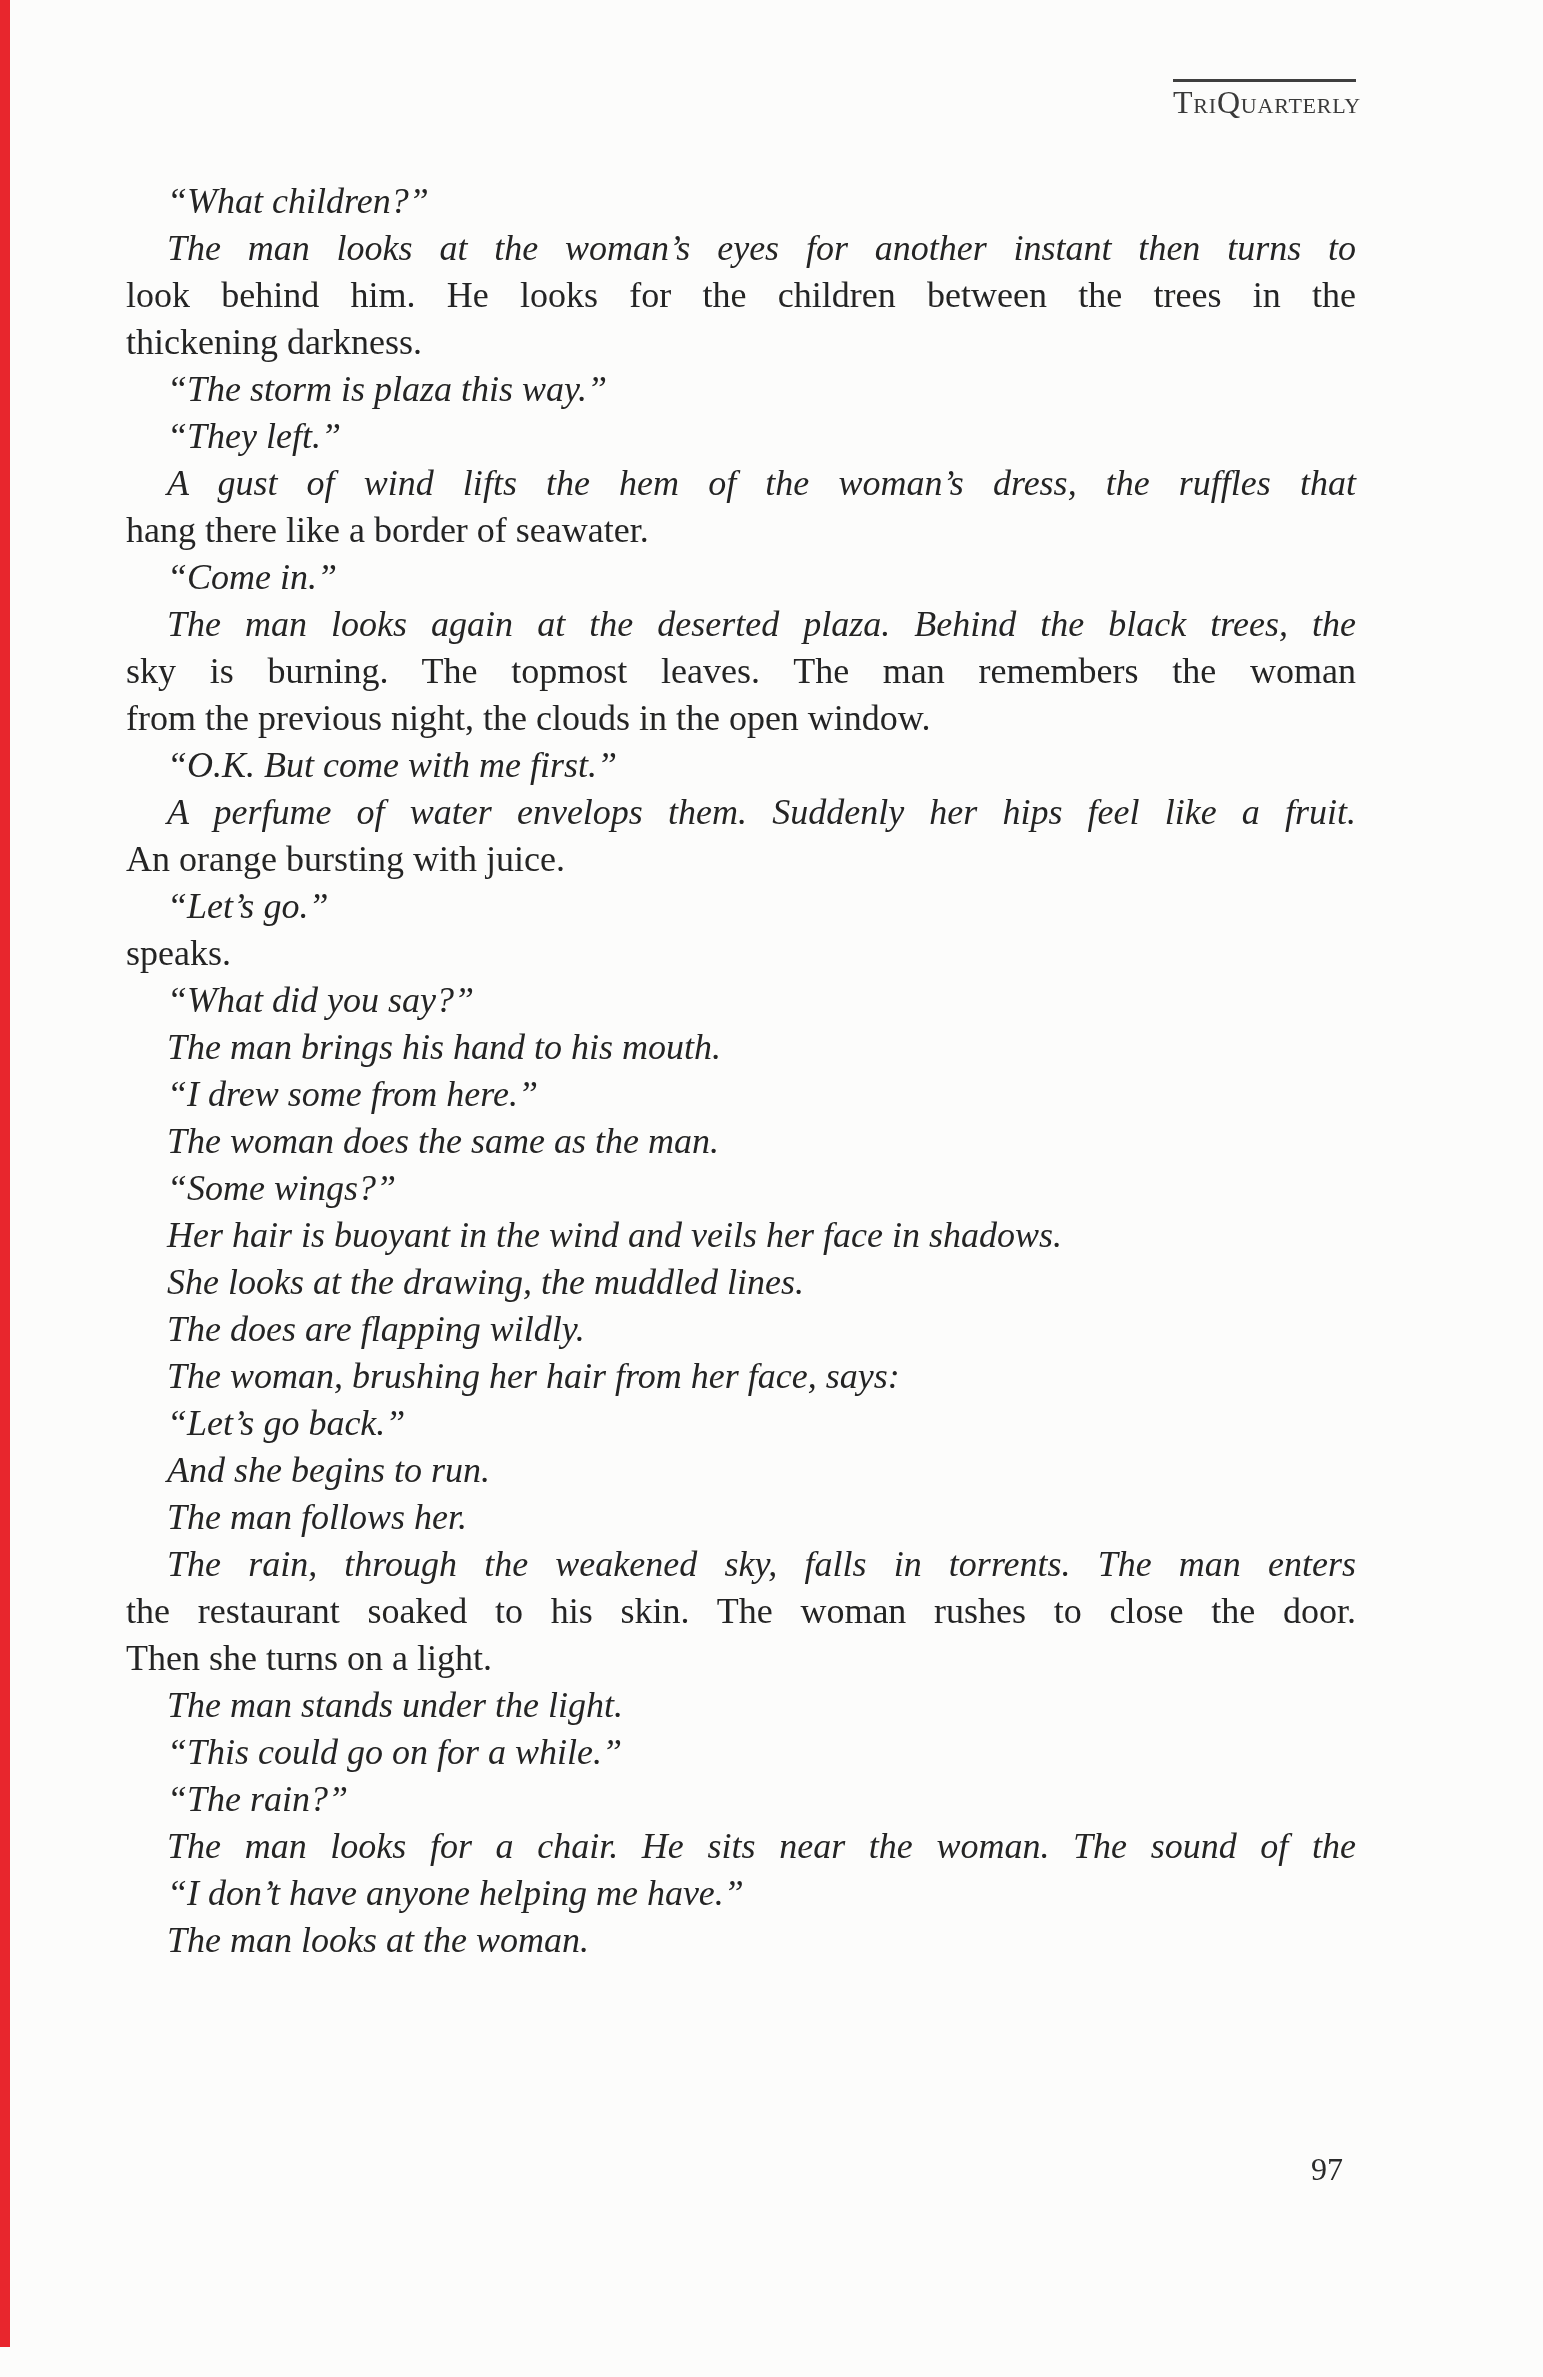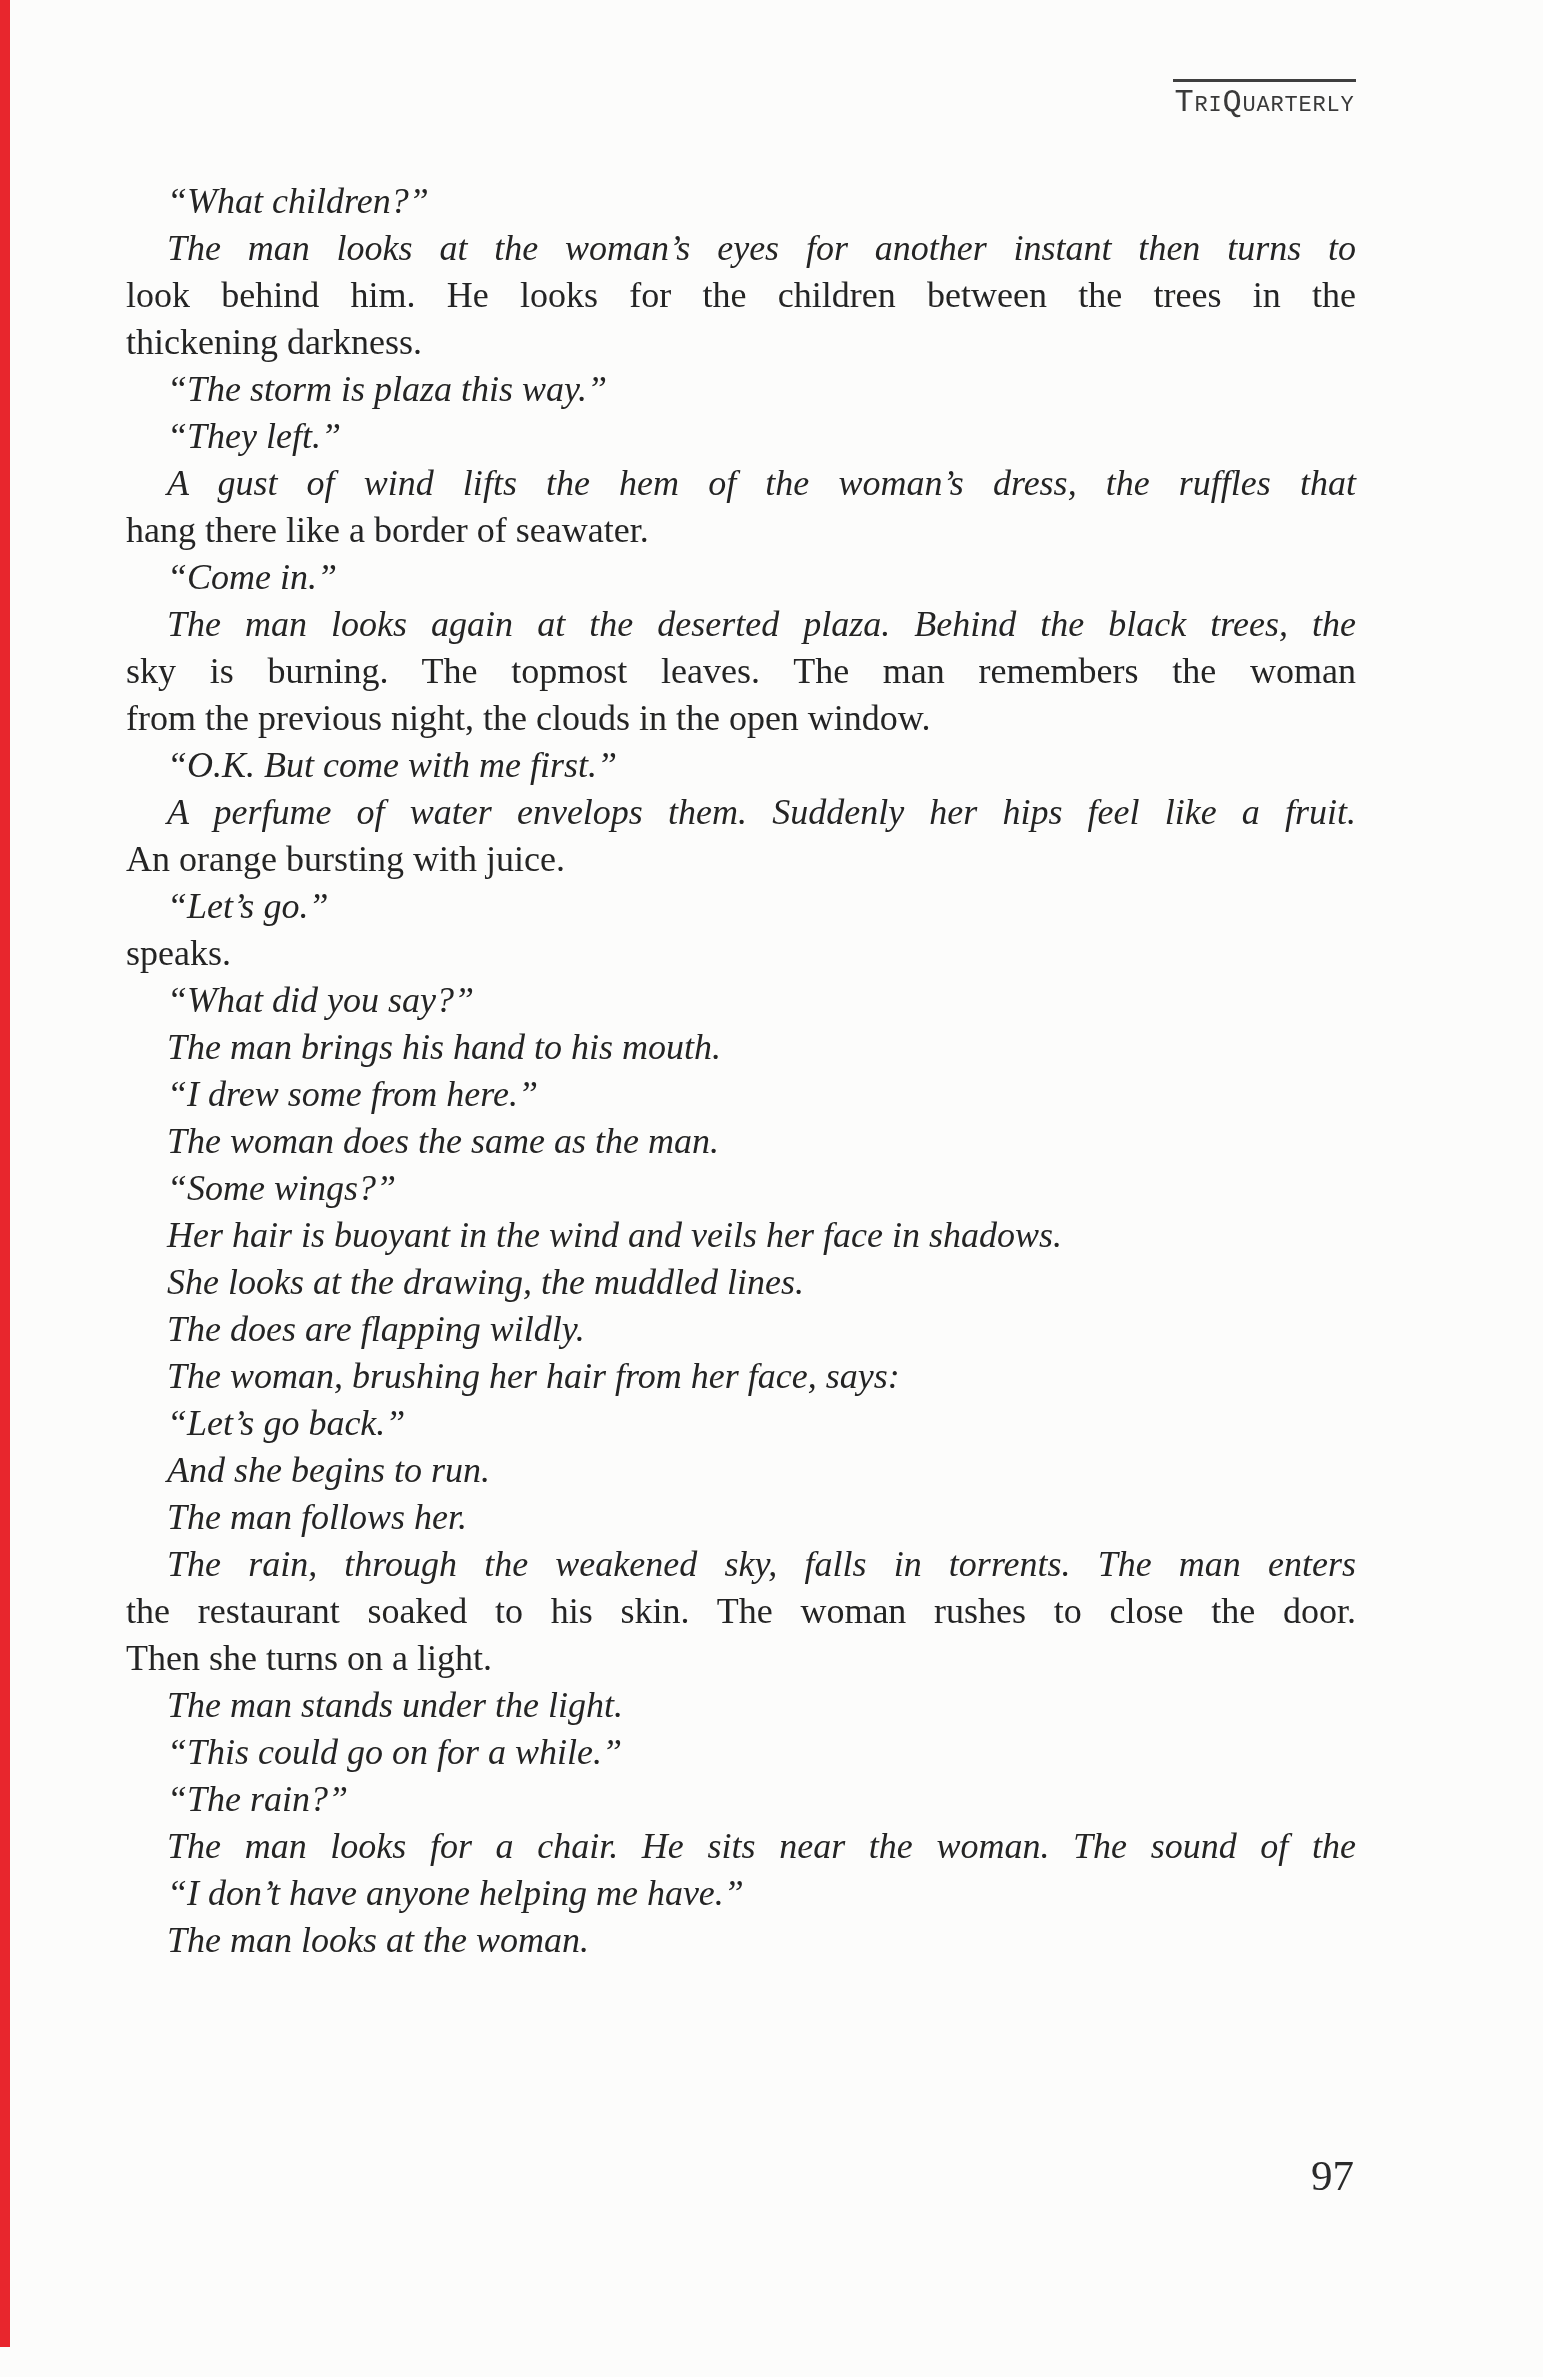--- a/index.html
+++ b/index.html
@@ -31,21 +31,20 @@
   .journal-title {
     margin-top: 1.6px;
     width: 183px;
     text-align: center;
     font-variant: small-caps;
     font-size: 32px;
     line-height: 37px;
     letter-spacing: 0.8px;
     color: #3a3a3a;
     white-space: nowrap;
-    font-family: Liberation Mono, monospace;
   }
   .story-text {
     position: absolute;
     left: 126px; top: 178px;
     width: 1230px;
     color: var(--ink, #242424);
     font-size: 36px;
   }
   .line {
     height: 47px;
@@ -58,21 +57,21 @@
     text-align-last: justify;
     text-justify: inter-word;
   }
   .line.indent {
     text-indent: 41px;
     font-style: italic;
   }
   .page-number {
     position: absolute;
     left: 1311px; top: 2151px;
-    font-size: 43px;
+    font-size: 32px;
     color: #2a2a2a;
   }
 </style>
 </head>
 <body>
 
 <div class="page">
 
   <div class="edge-stripe"></div>
 

